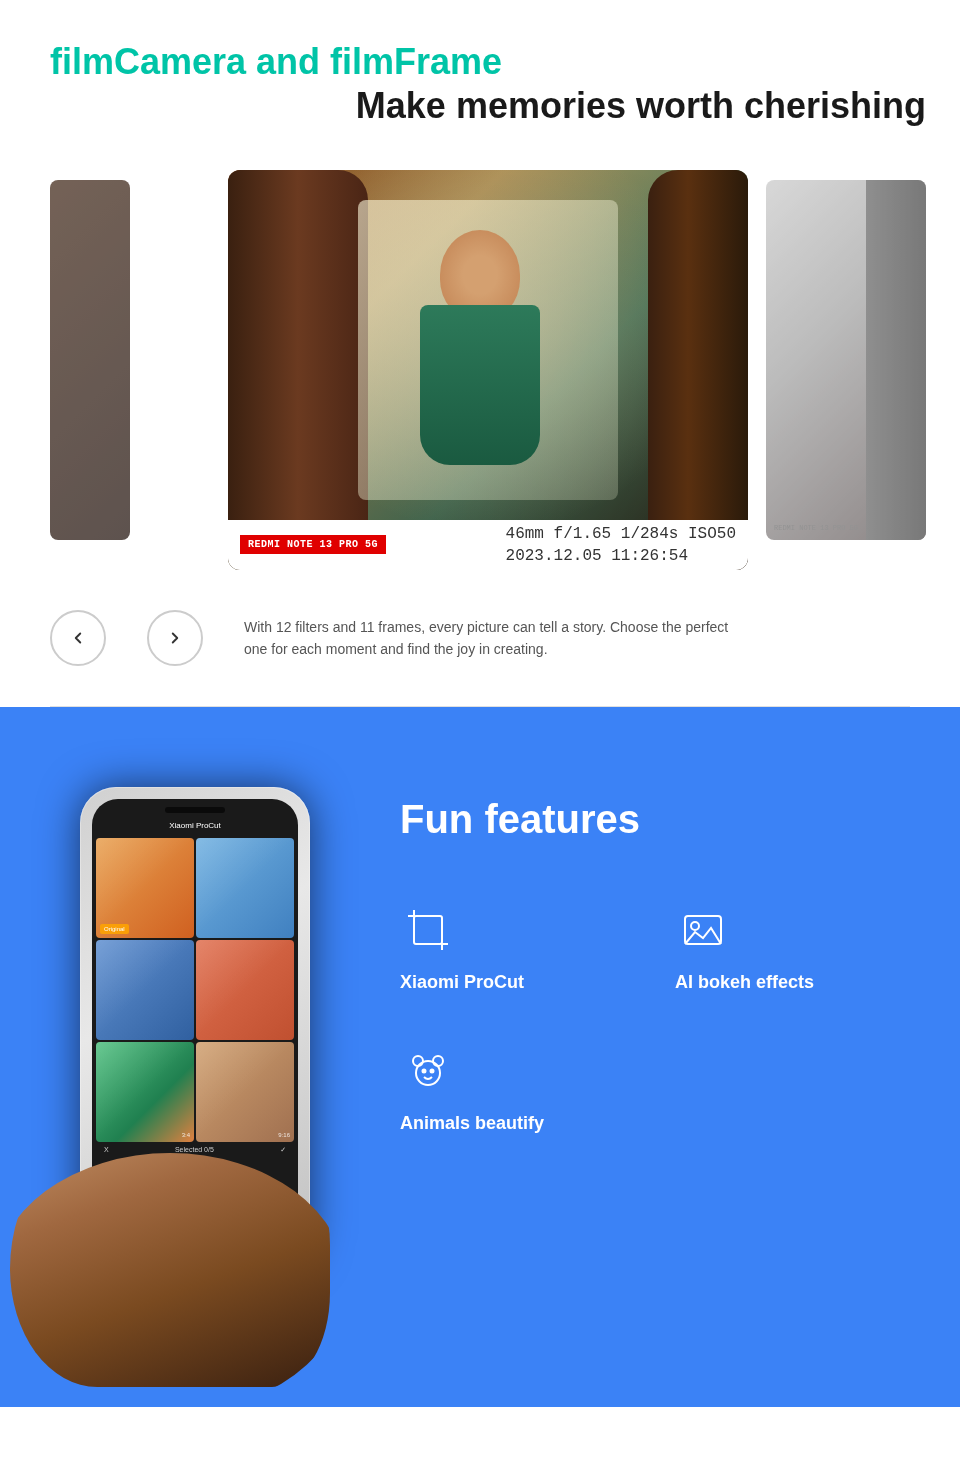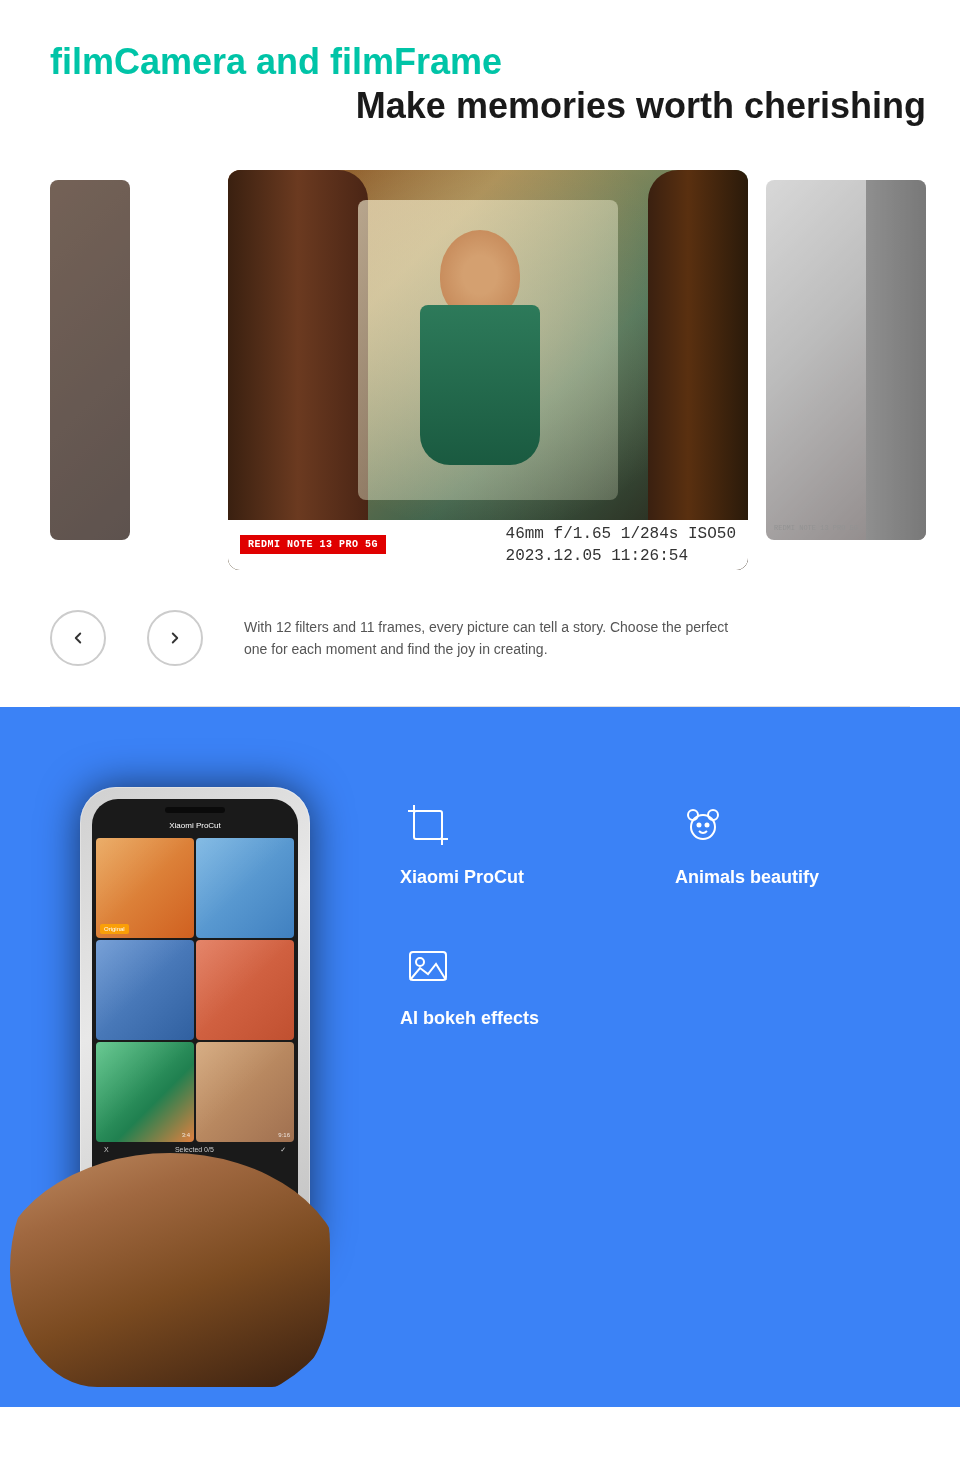--- a/index.html
+++ b/index.html
@@ -507,61 +507,62 @@
         </div>
       </div>
     </div>
 
     <div class="phone-hand">
       <div class="hand-shape"></div>
     </div>
   </div>
 
   <div class="fun-features-right">
+    <h2 class="fun-title">Fun features</h2>
 
     <div class="features-grid">
 
       <div class="feature-item">
         <div class="feature-icon-wrap">
           <svg viewBox="0 0 48 48" stroke="#fff" stroke-width="2.5" fill="none">
 
             <rect x="10" y="10" width="28" height="28" rx="2"></rect>
             <line x1="10" y1="10" x2="4" y2="10"></line>
             <line x1="10" y1="10" x2="10" y2="4"></line>
             <line x1="38" y1="38" x2="44" y2="38"></line>
             <line x1="38" y1="38" x2="38" y2="44"></line>
           </svg>
         </div>
         <span class="feature-label">Xiaomi ProCut</span>
+      </div>
+
+      <div class="feature-item">
+        <div class="feature-icon-wrap">
+          <svg viewBox="0 0 48 48" stroke="#fff" stroke-width="2.5" fill="none">
+
+            <rect x="6" y="10" width="36" height="28" rx="3"></rect>
+            <circle cx="16" cy="20" r="4"></circle>
+            <polyline points="6,38 16,26 24,32 32,22 42,38"></polyline>
+          </svg>
+        </div>
+        <span class="feature-label">AI bokeh effects</span>
       </div>
 
       <div class="feature-item">
         <div class="feature-icon-wrap">
           <svg viewBox="0 0 48 48" stroke="#fff" stroke-width="2" fill="none">
 
             <circle cx="24" cy="26" r="12"></circle>
             <circle cx="14" cy="14" r="5"></circle>
             <circle cx="34" cy="14" r="5"></circle>
             <circle cx="20" cy="24" r="1.5" fill="#fff"></circle>
             <circle cx="28" cy="24" r="1.5" fill="#fff"></circle>
             <path d="M20 30 Q24 34 28 30"></path>
           </svg>
         </div>
         <span class="feature-label">Animals beautify</span>
       </div>
 
-      <div class="feature-item">
-        <div class="feature-icon-wrap">
-          <svg viewBox="0 0 48 48" stroke="#fff" stroke-width="2.5" fill="none">
-
-            <rect x="6" y="10" width="36" height="28" rx="3"></rect>
-            <circle cx="16" cy="20" r="4"></circle>
-            <polyline points="6,38 16,26 24,32 32,22 42,38"></polyline>
-          </svg>
-        </div>
-        <span class="feature-label">AI bokeh effects</span>
-      </div>
-
 
     </div>
   </div>
 
 </section>
 
 </body></html>

